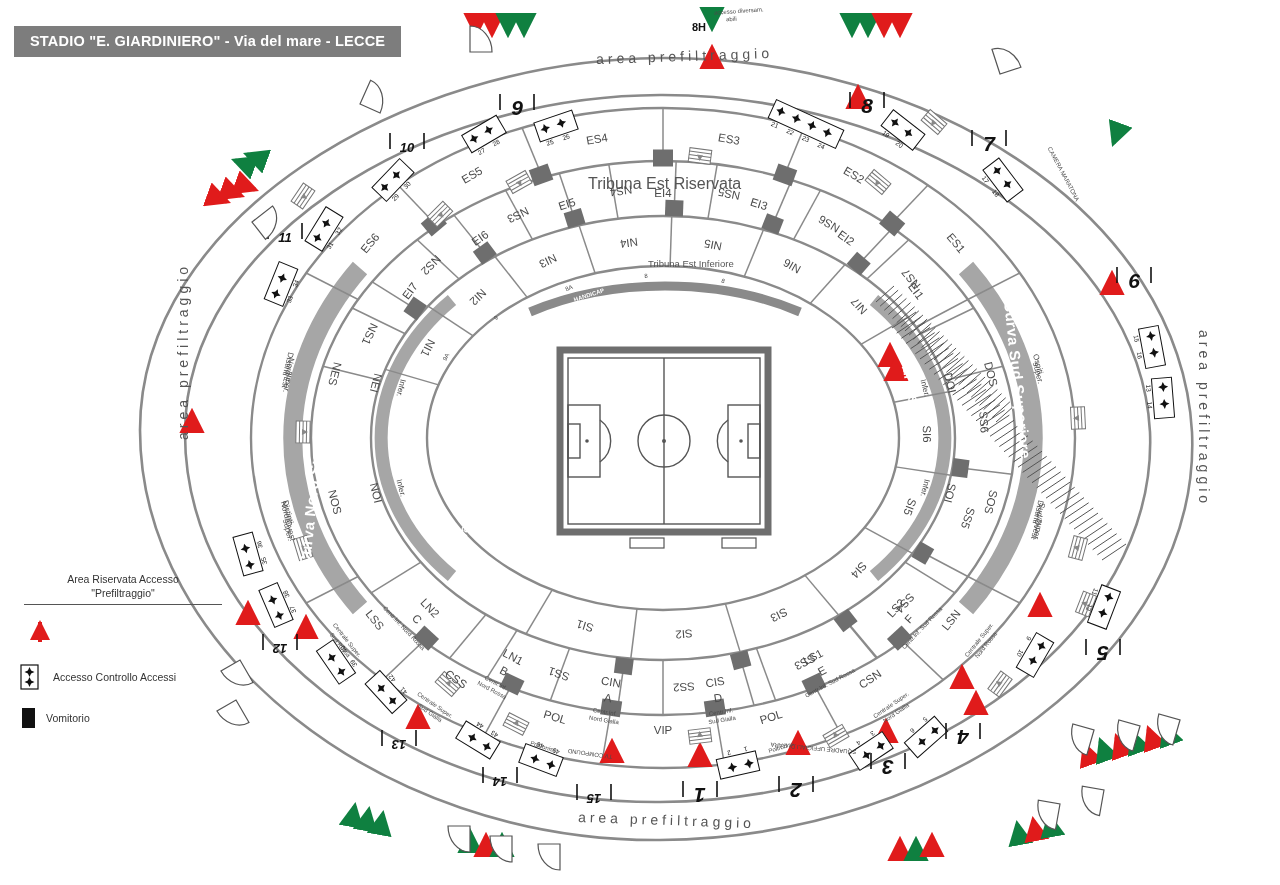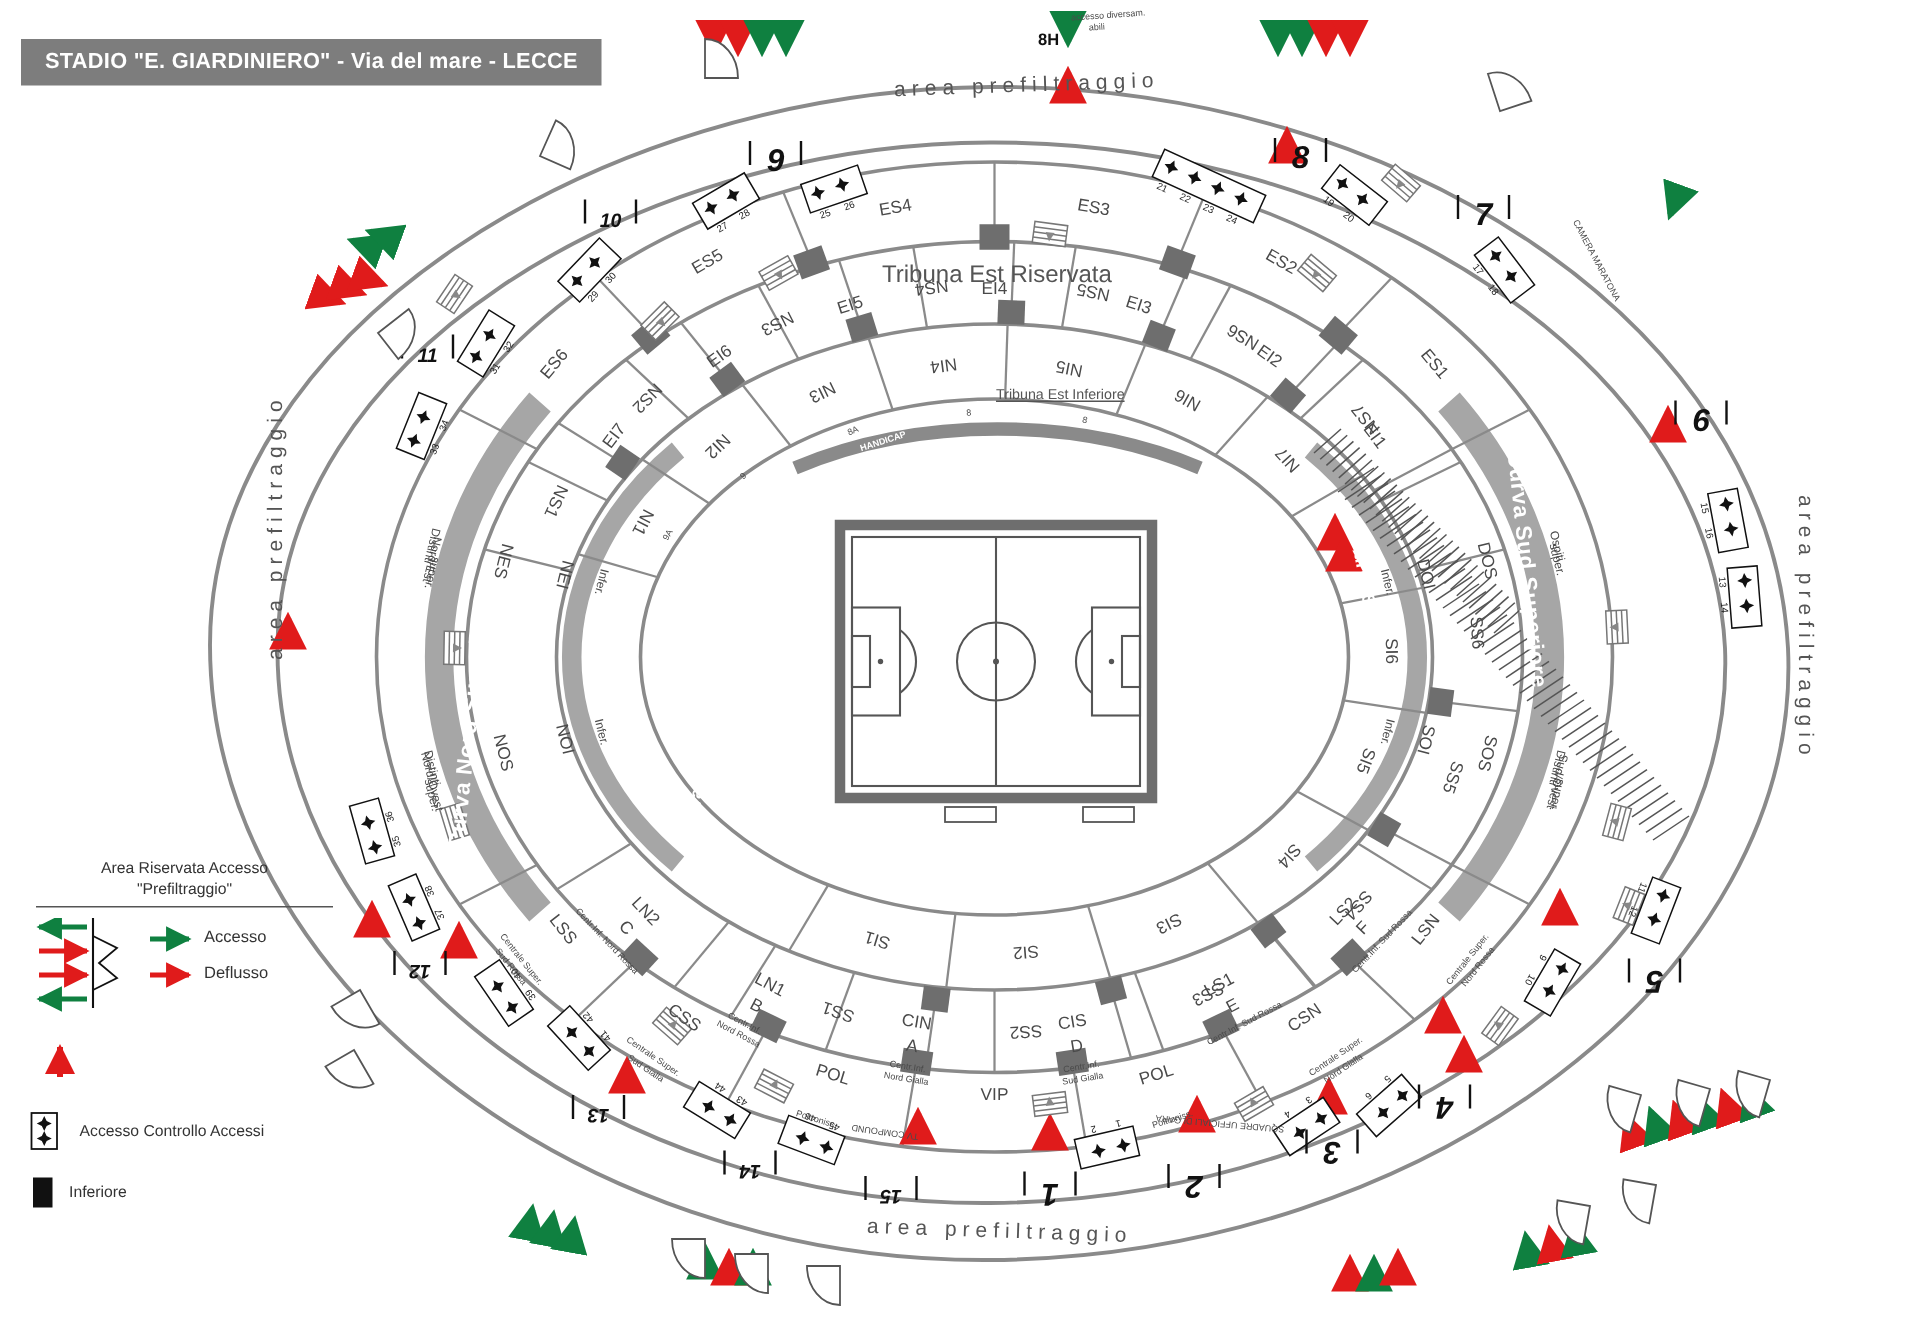--- a/index.html
+++ b/index.html
@@ -590,21 +590,21 @@
         </g>
         <g transform="translate(1104,790) rotate(190)">
           <path d="M0,0 L0,-26 A 22 26 0 0 1 22,0 Z" fill="#fff" stroke="#555" stroke-width="1.2"></path>
         </g>
       </g>
   </svg>
 
   <div id="title-banner">STADIO "E. GIARDINIERO" - Via del mare - LECCE</div>
 
   <div class="t hdr" style="left:588px;top:175px;">Tribuna Est Riservata</div>
-  <div class="t hdr2" style="left:664px;top:258px;text-decoration:underline;">Tribuna Est Inferiore</div>
+  <div class="t hdr2" style="left:648px;top:258px;">Tribuna Est Inferiore</div>
 
   <div class="t area-pf" style="left:596px;top:48px;transform:rotate(-2deg);">area prefiltraggio</div>
   <div class="t area-pf" style="left:578px;top:812px;transform:rotate(2deg);">area prefiltraggio</div>
   <div class="t area-pf" style="left:175px;top:440px;transform:rotate(-90deg);transform-origin:0 0;">area prefiltraggio</div>
   <div class="t area-pf" style="left:1212px;top:330px;transform:rotate(90deg);transform-origin:0 0;">area prefiltraggio</div>
 
   <div class="t ring-label" style="left:296px;top:565px;transform:rotate(-84deg);transform-origin:0 0;">Curva Nord Superiore</div>
   <div class="t" style="left:452px;top:558px;transform:rotate(-80deg);transform-origin:0 0;font-size:12px;color:#fff;font-weight:bold;">Curva Nord Inferiore</div>
   <div class="t ring-label" style="left:1018px;top:300px;transform:rotate(84deg);transform-origin:0 0;">Curva Sud Superiore</div>
   <div class="t" style="left:912px;top:358px;transform:rotate(80deg);transform-origin:0 0;font-size:12px;color:#fff;font-weight:bold;">Curva Sud Inferiore</div>
@@ -741,42 +741,20 @@
       <div class="t gate-sm" style="left: 399px; top: 744px; transform: translate(-50%, -50%) rotate(180deg);">13</div>
       <div class="t gate-sm" style="left: 500px; top: 781px; transform: translate(-50%, -50%) rotate(180deg);">14</div>
       <div class="t gate-sm" style="left: 594px; top: 798px; transform: translate(-50%, -50%) rotate(180deg);">15</div>
     </div>
 
   <div id="legend">
     <div class="lg-title">Area Riservata Accesso</div>
     <div class="lg-title">"Prefiltraggio"</div>
     <div class="rule"></div>
 
-    <div style="position:relative;height:76px;">
-      <svg width="210" height="76">
-        <line x1="40" y1="6" x2="8" y2="6" stroke="#0f8040" stroke-width="3.4" marker-end="url(#agL)"></line>
-        <line x1="8" y1="22" x2="40" y2="22" stroke="#e01b1b" stroke-width="3.4" marker-end="url(#arL)"></line>
-        <line x1="8" y1="38" x2="40" y2="38" stroke="#e01b1b" stroke-width="3.4" marker-end="url(#arL)"></line>
-        <line x1="40" y1="54" x2="8" y2="54" stroke="#0f8040" stroke-width="3.4" marker-end="url(#agL)"></line>
-        <defs>
-          <marker id="agL" markerWidth="5" markerHeight="5" refX="4.5" refY="2.5" orient="auto">
-            <path d="M0,0 L5,2.5 L0,5 z" fill="#0f8040"></path>
-            </marker>
-          <marker id="arL" markerWidth="5" markerHeight="5" refX="4.5" refY="2.5" orient="auto">
-            <path d="M0,0 L5,2.5 L0,5 z" fill="#e01b1b"></path>
-            </marker>
-        </defs>
-        <line x1="44" y1="0" x2="44" y2="60" stroke="#111" stroke-width="1.4"></line>
-        <path d="M44 12 L60 20 L48 30 L60 40 L44 48" fill="none" stroke="#111" stroke-width="1.2"></path>
-        <line x1="82" y1="14" x2="108" y2="14" stroke="#0f8040" stroke-width="3.4" marker-end="url(#agL)"></line>
-        <line x1="82" y1="38" x2="108" y2="38" stroke="#e01b1b" stroke-width="3.4" marker-end="url(#arL)"></line>
-      </svg>
-      <div class="t" style="left:118px;top:7px;font-size:11px;color:#333;">Accesso</div>
-      <div class="t" style="left:118px;top:31px;font-size:11px;color:#333;">Deflusso</div>
-    </div>
 
     <svg class="redup" width="30" height="28">
       <line x1="10" y1="26" x2="10" y2="6" stroke="#e01b1b" stroke-width="4" marker-end="url(#arL2)"></line>
       <defs>
           <marker id="arL2" markerWidth="5" markerHeight="5" refX="4.5" refY="2.5" orient="auto">
         <path d="M0,0 L5,2.5 L0,5 z" fill="#e01b1b"></path>
           </marker>
         </defs>
     </svg>
 
@@ -788,17 +766,17 @@
           </g>
         <g transform="translate(11.5,19)">
             <use href="#turn-glyph"></use>
           </g>
       </svg>
       <div class="txt">Accesso Controllo Accessi</div>
     </div>
 
     <div class="lgitem">
       <div class="vombox"></div>
-      <div class="txt">Inferiore</div>
+      <div class="txt">Vomitorio</div>
     </div>
   </div>
 
 </div>
 
 </body></html>

